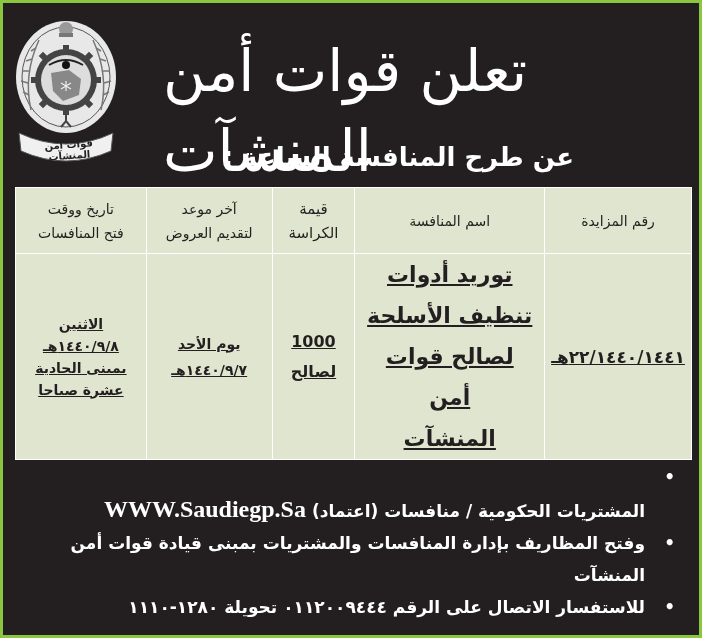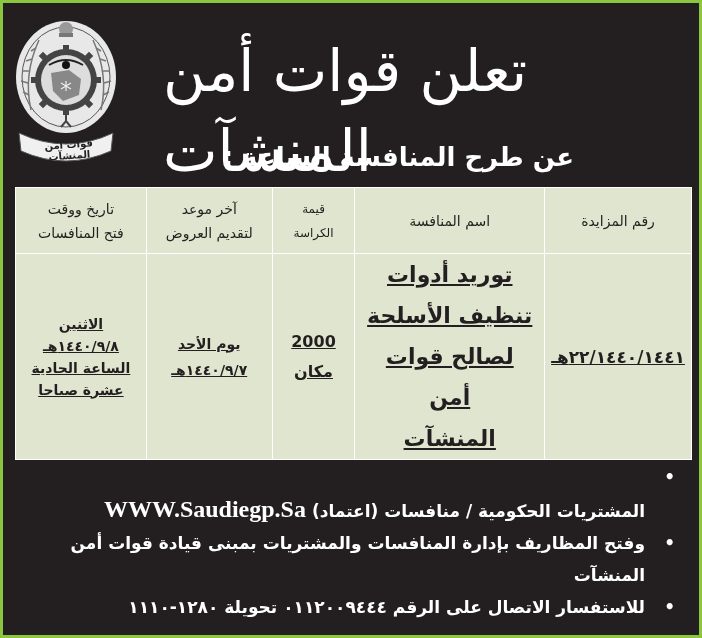--- a/index.html
+++ b/index.html
@@ -101,52 +101,52 @@
   </div>
 
   <div class="title">تعلن قوات أمن المنشآت</div>
   <div class="subtitle">عن طرح المنافسة الساعة :</div>
 
   <table class="tender">
     <thead>
       <tr>
         <th class="c-num"><span>رقم المزايدة</span></th>
         <th class="c-name" style="font-size:14px;font-weight:normal;line-height:24px;"><span>اسم المنافسة</span></th>
-        <th class="c-price" style="font-size:12px;font-weight:normal;line-height:24px;">
+        <th class="c-price" style="font-size:15px;font-weight:normal;line-height:24px;">
           <span>قيمة</span><br><span>الكراسة</span>
         </th>
         <th class="c-deadline" style="font-weight:normal;line-height:24px;margin-left:36px;">
           <span>آخر موعد</span><br><span>لتقديم العروض</span>
         </th>
         <th class="c-open" style="font-weight:normal;line-height:24px;">
           <span>تاريخ ووقت</span><br><span>فتح المنافسات</span>
         </th>
       </tr>
     </thead>
     <tbody>
       <tr>
         <td class="c-num">٢٢/١٤٤٠/١٤٤١هـ</td>
         <td class="c-name">
           <span>توريد أدوات</span><br>
           <span>تنظيف الأسلحة</span><br>
           <span>لصالح قوات أمن</span><br>
           <span>المنشآت</span>
         </td>
         <td class="c-price">
-          <span>2000</span><br>
-          <span>مكان</span>
+          <span>1000</span><br>
+          <span>لصالح</span>
         </td>
         <td class="c-deadline">
           <span>يوم الأحد</span><br>
           <span>١٤٤٠/٩/٧هـ</span>
         </td>
         <td class="c-open">
           <span>الاثنين</span><br>
           <span>١٤٤٠/٩/٨هـ</span><br>
-          <span>الساعة الحادية</span><br>
+          <span>بمبنى الحادية</span><br>
           <span>عشرة صباحا</span>
         </td>
       </tr>
     </tbody>
   </table>
 
   <div class="notes">
     <div class="note">
       <span class="bullet">•</span>
       <br>

